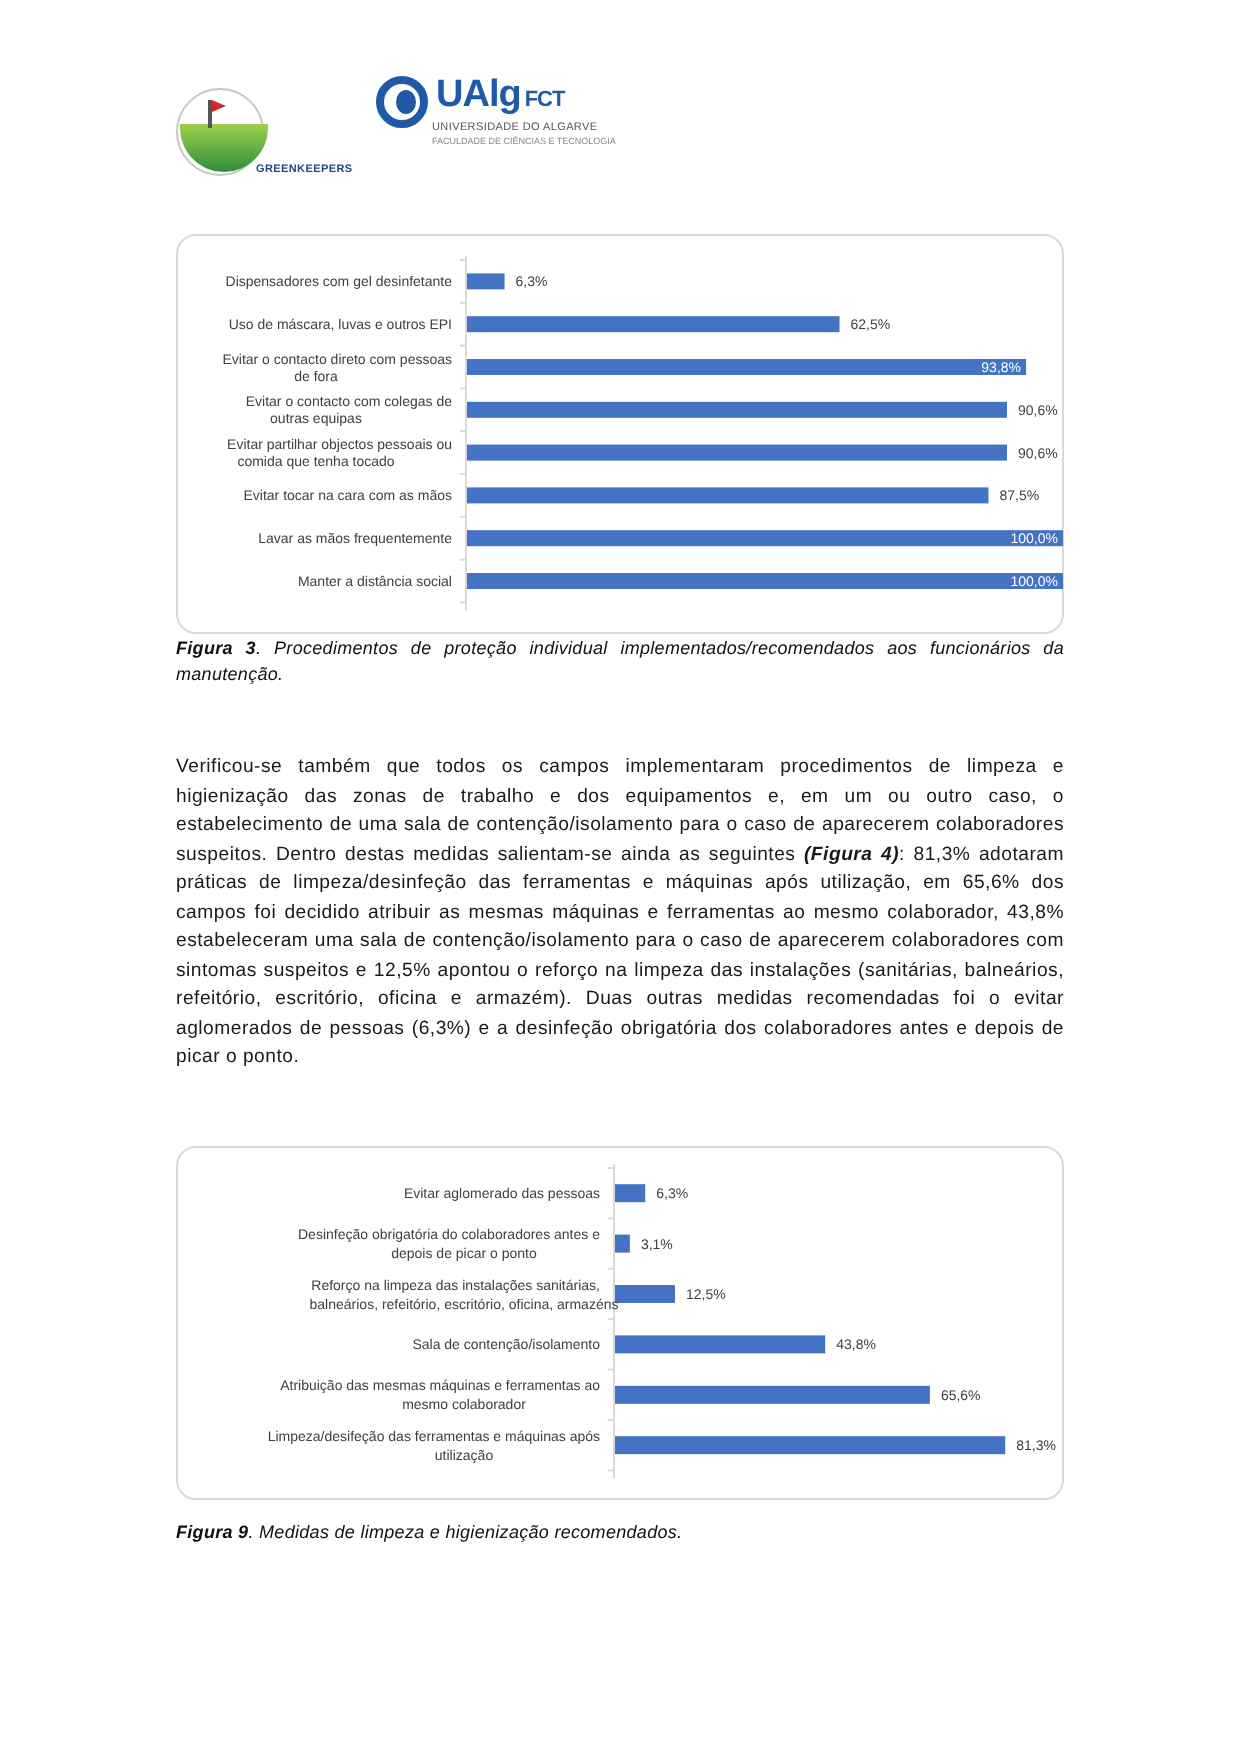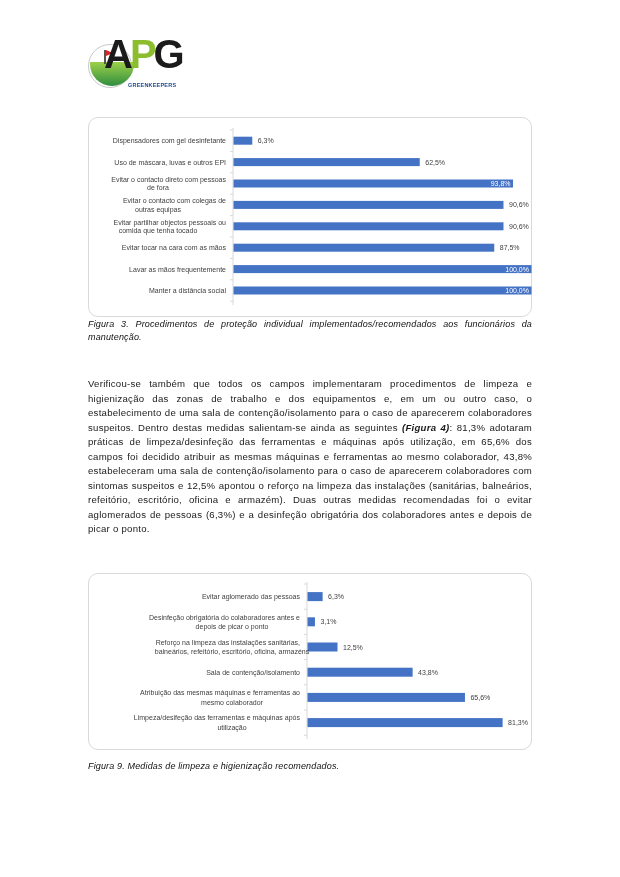--- a/index.html
+++ b/index.html
@@ -46,39 +46,44 @@
   
   .chart-frame { position: absolute; left: 88px; width: 444px; border: 1px solid #d9d9d9; border-radius: 10px;
                  background: #fff; box-sizing: border-box; }
   #fig3-frame { top: 117px; height: 200px; }
   #fig4-frame { top: 573px; height: 177px; }
   .chart-frame svg { position: absolute; left: 0; top: 0; }
 
   
   .caption { position: absolute; left: 88px; width: 444px; font-size: 9px; font-style: italic; line-height: 12.5px;
              text-align: justify; color: #111; letter-spacing: 0.15px; }
-  .caption b { font-weight: normal; }
+  .caption b { font-weight: bold; }
   #fig3-caption { top: 318px; word-spacing: 3.2px; }
   #fig4-caption { top: 760px; }
 
   
   .para { position: absolute; left: 88px; top: 377px; width: 444px; font-size: 9.6px; line-height: 14.5px;
           text-align: justify; color: #1a1a1a; letter-spacing: 0.25px; }
   .para .figref { font-style: italic; font-weight: bold; }
 </style>
 </head>
 <body>
 
 <div class="logos">
   <div class="logo-apg">
     <div class="apg-circle"></div>
     <div class="apg-green"></div>
     <div class="apg-flag"></div>
-    <div class="apg-letters">A<span class="p">P</span>G</div>
     <div class="apg-sub">GREENKEEPERS</div>
+  </div>
+  <div class="logo-ualg">
+    <div class="ualg-mark"></div>
+    <div class="ualg-name"><span>UAlg</span><span class="ualg-fct">FCT</span></div>
+    <div class="ualg-sub1">UNIVERSIDADE DO ALGARVE</div>
+    <div class="ualg-sub2">FACULDADE DE CIÊNCIAS E TECNOLOGIA</div>
   </div>
 </div>
 
 <div class="chart-frame" id="fig3-frame">
   <svg id="fig3-svg" width="444" height="200">
       <line x1="144" y1="10" x2="144" y2="187.2" stroke="#d9d9d9" stroke-width="1"></line>
       <line x1="141" y1="12" x2="144" y2="12" stroke="#d9d9d9" stroke-width="1"></line>
       <line x1="141" y1="33.4" x2="144" y2="33.4" stroke="#d9d9d9" stroke-width="1"></line>
       <line x1="141" y1="54.8" x2="144" y2="54.8" stroke="#d9d9d9" stroke-width="1"></line>
       <line x1="141" y1="76.19999999999999" x2="144" y2="76.19999999999999" stroke="#d9d9d9" stroke-width="1"></line>

